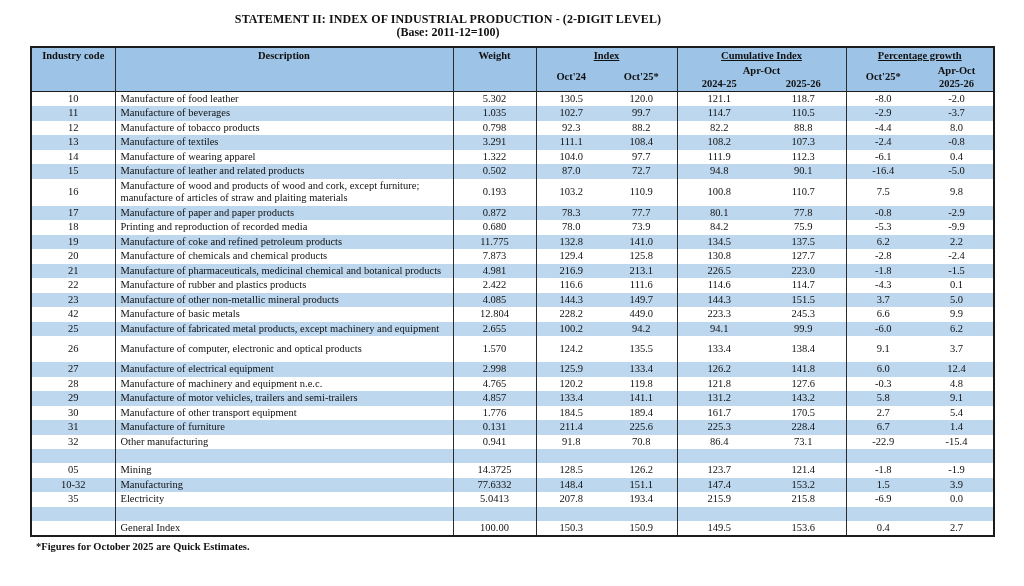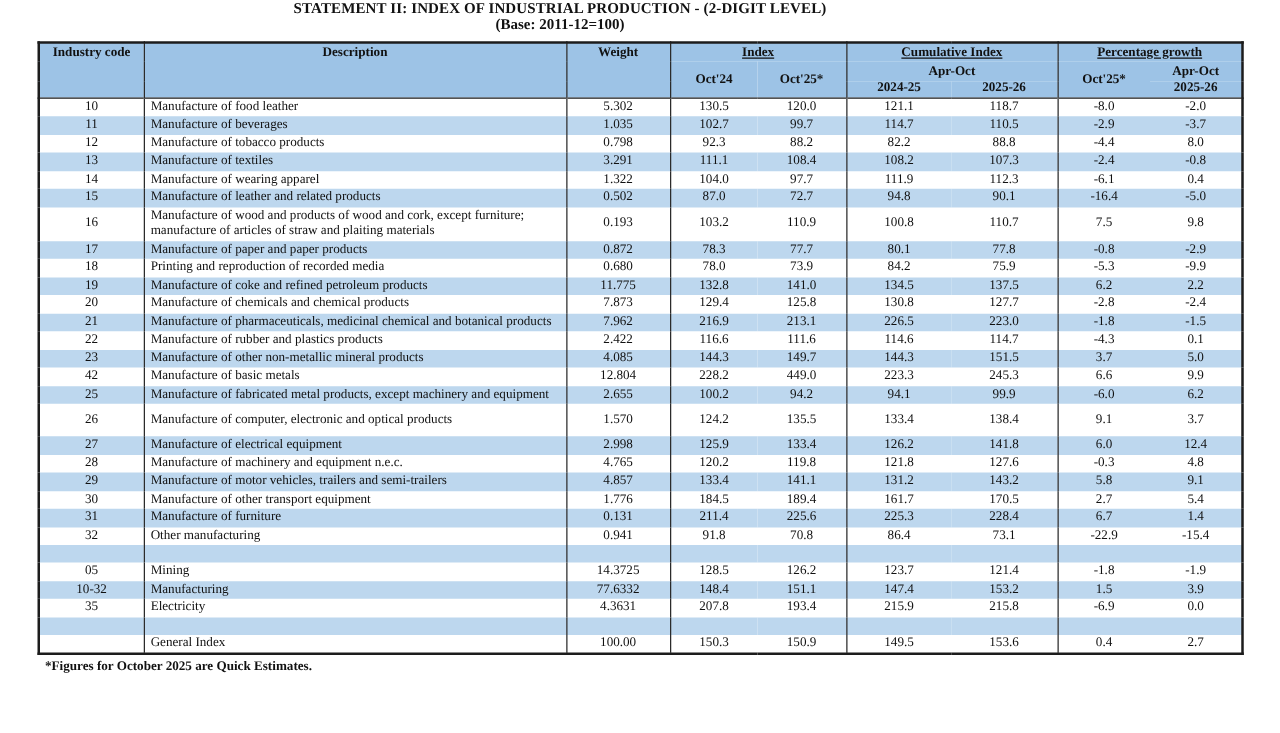--- a/index.html
+++ b/index.html
@@ -1,18 +1,18 @@
 <!DOCTYPE html>
 <html style="--header-bg: #9DC3E6; --row-alt-bg: #BDD7EE;"><head>
 <meta charset="utf-8">
 <style>
   * { margin:0; padding:0; box-sizing:border-box; }
   html,body { width:1024px; height:586px; background:#ffffff; overflow:hidden; }
   body { font-family:"Liberation Serif","DejaVu Serif",serif; color:#111; }
-  .page { width:896px; height:586px; }
+  .page { width:896px; height:586px; padding-top:13px; }
   .title-block { text-align:center; margin-bottom:7px; }
   .doc-title { font-size:12px; font-weight:bold; line-height:13px; letter-spacing:0.1px; }
   .doc-subtitle { font-size:12px; font-weight:bold; line-height:13px; }
 
   table.iip { border-collapse:collapse; table-layout:fixed; width:963px; margin-left:30px;
               border:2px solid #1c1c1c; font-size:10.5px; }
   col.c-code{width:84px;} col.c-desc{width:338px;} col.c-weight{width:83px;}
   col.c-i1{width:70px;} col.c-i2{width:71px;}
   col.c-c1{width:84px;} col.c-c2{width:85px;}
   col.c-p1{width:74px;} col.c-p2{width:74px;}
@@ -202,21 +202,21 @@
           <td>129.4</td>
           <td>125.8</td>
           <td>130.8</td>
           <td>127.7</td>
           <td>-2.8</td>
           <td>-2.4</td>
         </tr>
         <tr>
           <td>21</td>
           <td class="desc">Manufacture of pharmaceuticals, medicinal chemical and botanical products</td>
-          <td>7.962</td>
+          <td>4.981</td>
           <td>216.9</td>
           <td>213.1</td>
           <td>226.5</td>
           <td>223.0</td>
           <td>-1.8</td>
           <td>-1.5</td>
         </tr>
         <tr>
           <td>22</td>
           <td class="desc">Manufacture of rubber and plastics products</td>
@@ -367,21 +367,21 @@
           <td>148.4</td>
           <td>151.1</td>
           <td>147.4</td>
           <td>153.2</td>
           <td>1.5</td>
           <td>3.9</td>
         </tr>
         <tr>
           <td>35</td>
           <td class="desc">Electricity</td>
-          <td>4.3631</td>
+          <td>5.0413</td>
           <td>207.8</td>
           <td>193.4</td>
           <td>215.9</td>
           <td>215.8</td>
           <td>-6.9</td>
           <td>0.0</td>
         </tr>
         <tr class="spacer">
           <td></td>
           <td class="desc"></td>

